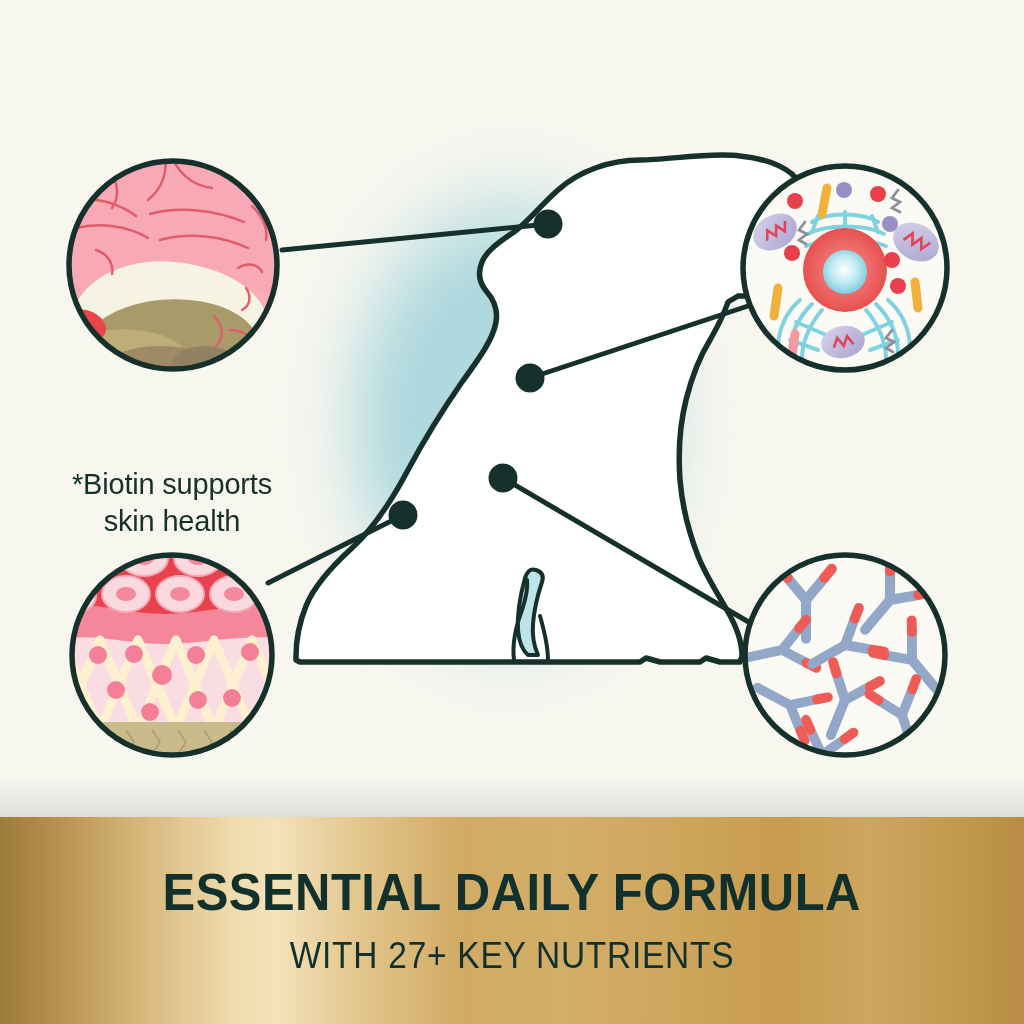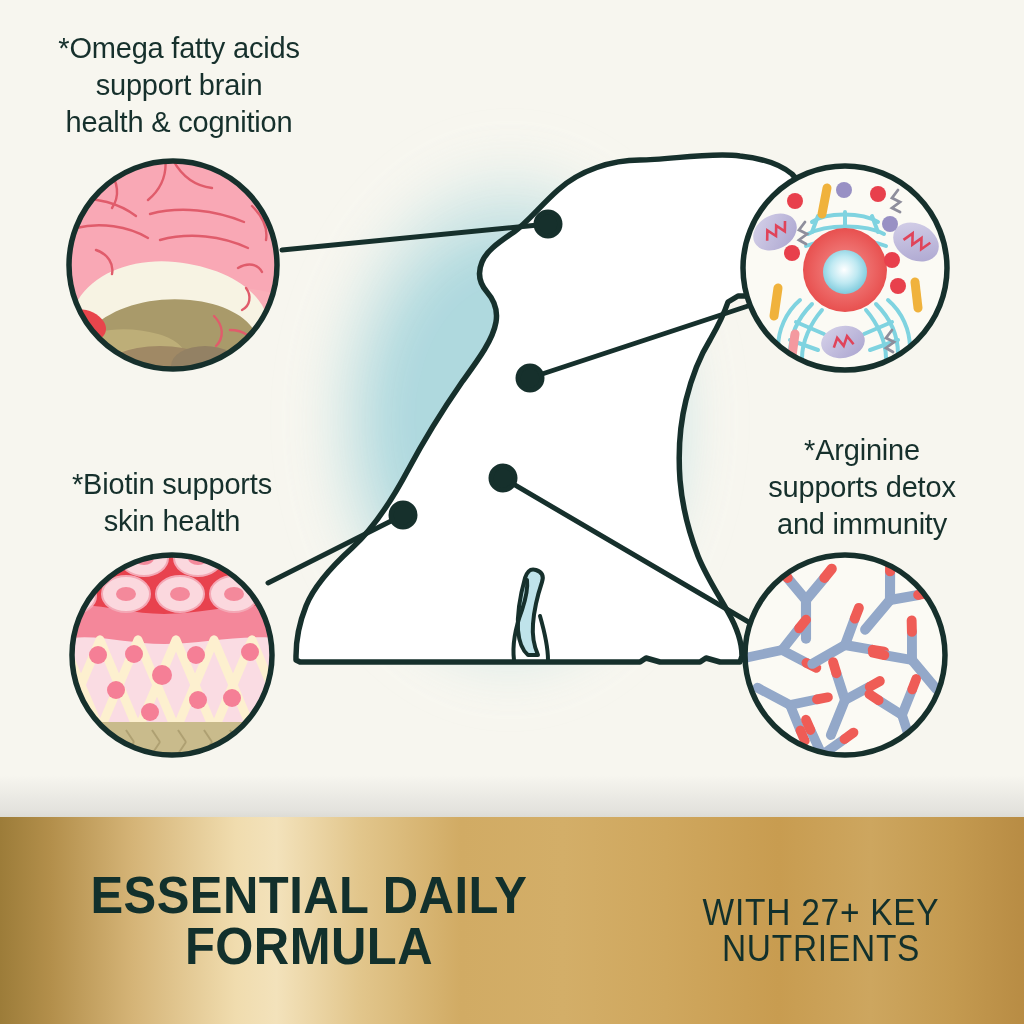--- a/index.html
+++ b/index.html
@@ -25,21 +25,21 @@
     font-weight:400;
   }
   #label-omega   { left:4px;   top:30px;  width:350px; }
   #label-vitamins{ left:672px; top:28px;  width:348px; }
   #label-biotin  { left:22px;  top:466px; width:300px;text-align:center; }
   #label-arginine{ left:712px; top:432px; width:300px; }
 
   
   #banner {
     position:absolute; left:0; bottom:0; width:1024px; height:207px;
-    display:flex; 
+    display:flex; flex-direction:column;
     align-items:center; justify-content:center;
     background:linear-gradient(90deg,
       #9c7c39 0%, #b38f4b 5%, #d5b477 13%, #f0dcae 23%,
       #f3e2bb 27%, #e2c68c 35%, #d1ab64 45%, #d3ae68 55%,
       #cfa75e 65%, #c89c50 76%, #cda65f 85%, #c49a50 93%, #b88c44 100%);
   }
   #banner-title {
     color:#12302c;
     font-size:51px;
     font-weight:700;
@@ -429,31 +429,25 @@
             <line x1="0" y1="0" x2="20" y2="-24" stroke="#93a8c9" stroke-width="11"></line>
             <line x1="-20" y1="-24" x2="-28" y2="-34" stroke="#ef5c56" stroke-width="11"></line>
             <line x1="20" y1="-24" x2="28" y2="-34" stroke="#ef5c56" stroke-width="11"></line>
           </g>
         </g>
       </g>
       <circle cx="845" cy="655" r="100" fill="none" stroke="#16302c" stroke-width="5.5"></circle>
     </g>
   </svg>
 
-  <div class="callout" id="label-omega">*Omega fatty acids
-support brain
-health &amp; cognition</div>
 
 
   <div class="callout" id="label-biotin">*Biotin supports
 skin health</div>
 
-  <div class="callout" id="label-arginine">*Arginine
-supports detox
-and immunity</div>
 
   <div id="banner-top-fade"></div>
 
   <div id="banner">
     <div id="banner-title">ESSENTIAL DAILY FORMULA</div>
     <div id="banner-subtitle">WITH 27+ KEY NUTRIENTS</div>
   </div>
 
 </div>
 

